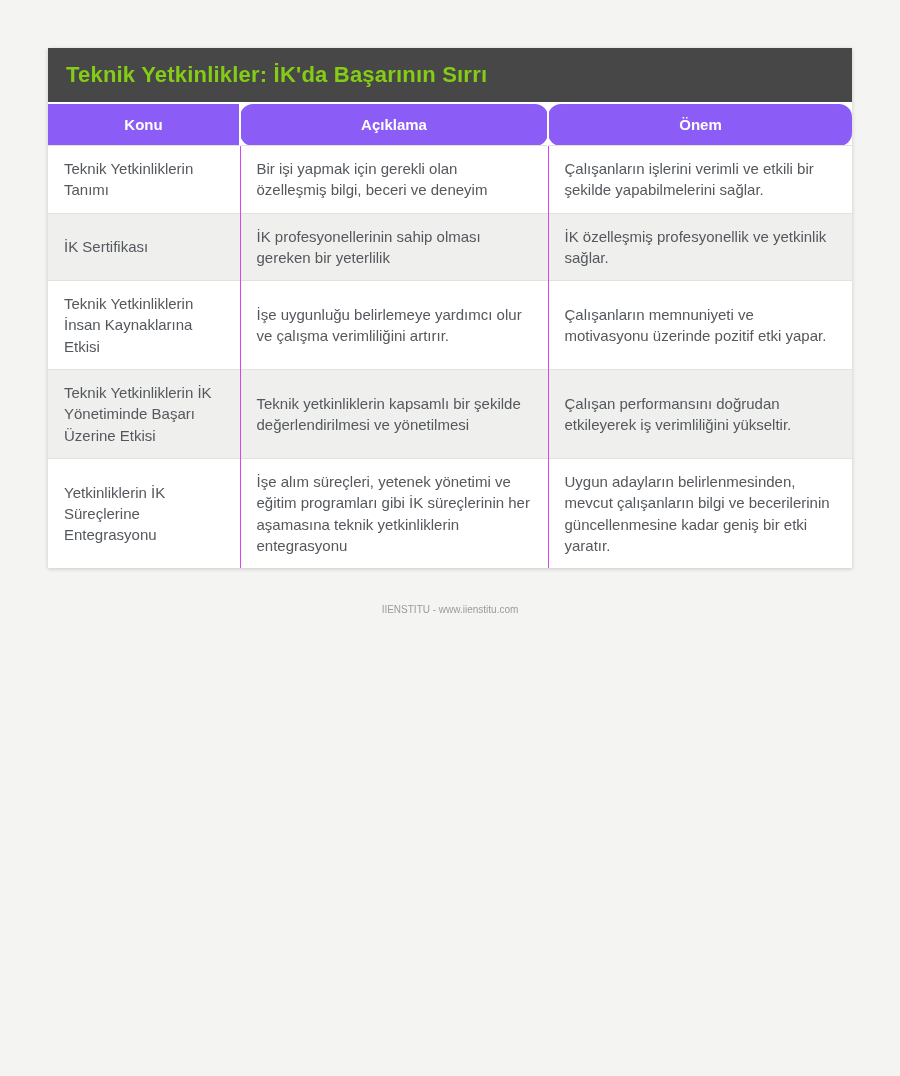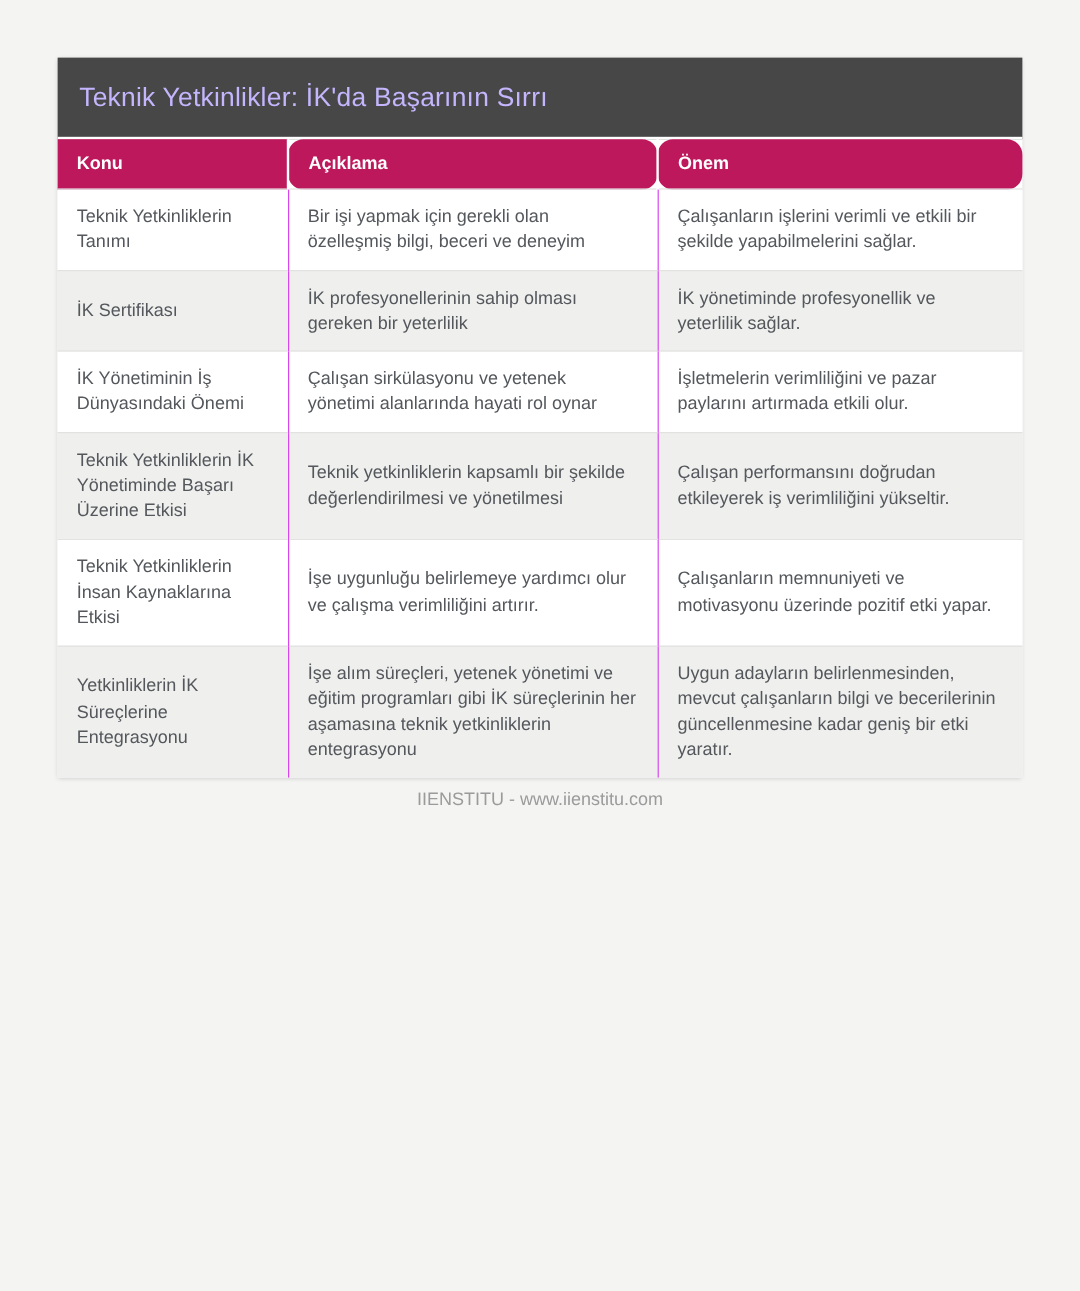--- a/index.html
+++ b/index.html
@@ -11,45 +11,45 @@
     font-family: "Liberation Sans", "DejaVu Sans", sans-serif;
   }
   .container {
     width: 804px;
     margin: 48px auto 0 auto;
     background: #ffffff;
     box-shadow: 0 1px 4px rgba(0,0,0,0.18);
   }
   .title-bar {
     background: #474747;
-    color: #c4b5fd;
-    height: 68px;
+    color: #84cc16;
+    height: 56px;
     display: flex;
     align-items: center;
     padding: 0 18px;
     font-size: 22px;
-    font-weight: normal;
+    font-weight: bold;
     box-sizing: border-box;
     border-bottom: 2px solid #ffffff;
     letter-spacing: 0.2px;
   }
   table {
     width: 100%;
     border-collapse: collapse;
     table-layout: fixed;
   }
   col.c-konu     { width: 192px; }
   col.c-aciklama { width: 308px; }
   col.c-onem     { width: 304px; }
   thead th {
-    background: #be185d;
+    background: #8b5cf6;
     color: #ffffff;
     font-size: 15px;
     font-weight: bold;
-    text-align: left;
+    text-align: center;
     padding: 12px 16px;
     box-sizing: border-box;
   }
   thead th + th {
     border-left: 2px solid #ffffff;
     border-radius: 13px;
   }
   tbody td {
     font-size: 15px;
     color: #54585c;
@@ -66,22 +66,22 @@
   }
   tbody tr:nth-child(even) {
     background: #efefee;
   }
   tbody tr:nth-child(odd) {
     background: #ffffff;
   }
   .footer {
     text-align: center;
     color: #9b9b9b;
-    font-size: 15px;
-    margin-top: 10px;
+    font-size: 10px;
+    margin-top: 36px;
   }
 </style>
 </head>
 <body>
 
 <div class="container">
   <div class="title-bar">Teknik Yetkinlikler: İK'da Başarının Sırrı</div>
 
   <table>
     <colgroup>
@@ -98,36 +98,31 @@
     </thead>
     <tbody>
         <tr>
           <td>Teknik Yetkinliklerin Tanımı</td>
           <td>Bir işi yapmak için gerekli olan özelleşmiş bilgi, beceri ve deneyim</td>
           <td>Çalışanların işlerini verimli ve etkili bir şekilde yapabilmelerini sağlar.</td>
         </tr>
         <tr>
           <td>İK Sertifikası</td>
           <td>İK profesyonellerinin sahip olması gereken bir yeterlilik</td>
-          <td>İK yönetiminde profesyonellik ve yeterlilik sağlar.</td>
+          <td>İK özelleşmiş profesyonellik ve yetkinlik sağlar.</td>
         </tr>
         <tr>
-          <td>İK Yönetiminin İş Dünyasındaki Önemi</td>
-          <td>Çalışan sirkülasyonu ve yetenek yönetimi alanlarında hayati rol oynar</td>
-          <td>İşletmelerin verimliliğini ve pazar paylarını artırmada etkili olur.</td>
+          <td>Teknik Yetkinliklerin İnsan Kaynaklarına Etkisi</td>
+          <td>İşe uygunluğu belirlemeye yardımcı olur ve çalışma verimliliğini artırır.</td>
+          <td>Çalışanların memnuniyeti ve motivasyonu üzerinde pozitif etki yapar.</td>
         </tr>
         <tr>
           <td>Teknik Yetkinliklerin İK Yönetiminde Başarı Üzerine Etkisi</td>
           <td>Teknik yetkinliklerin kapsamlı bir şekilde değerlendirilmesi ve yönetilmesi</td>
           <td>Çalışan performansını doğrudan etkileyerek iş verimliliğini yükseltir.</td>
-        </tr>
-        <tr>
-          <td>Teknik Yetkinliklerin İnsan Kaynaklarına Etkisi</td>
-          <td>İşe uygunluğu belirlemeye yardımcı olur ve çalışma verimliliğini artırır.</td>
-          <td>Çalışanların memnuniyeti ve motivasyonu üzerinde pozitif etki yapar.</td>
         </tr>
         <tr>
           <td>Yetkinliklerin İK Süreçlerine Entegrasyonu</td>
           <td>İşe alım süreçleri, yetenek yönetimi ve eğitim programları gibi İK süreçlerinin her aşamasına teknik yetkinliklerin entegrasyonu</td>
           <td>Uygun adayların belirlenmesinden, mevcut çalışanların bilgi ve becerilerinin güncellenmesine kadar geniş bir etki yaratır.</td>
         </tr>
       </tbody>
   </table>
 </div>
 

